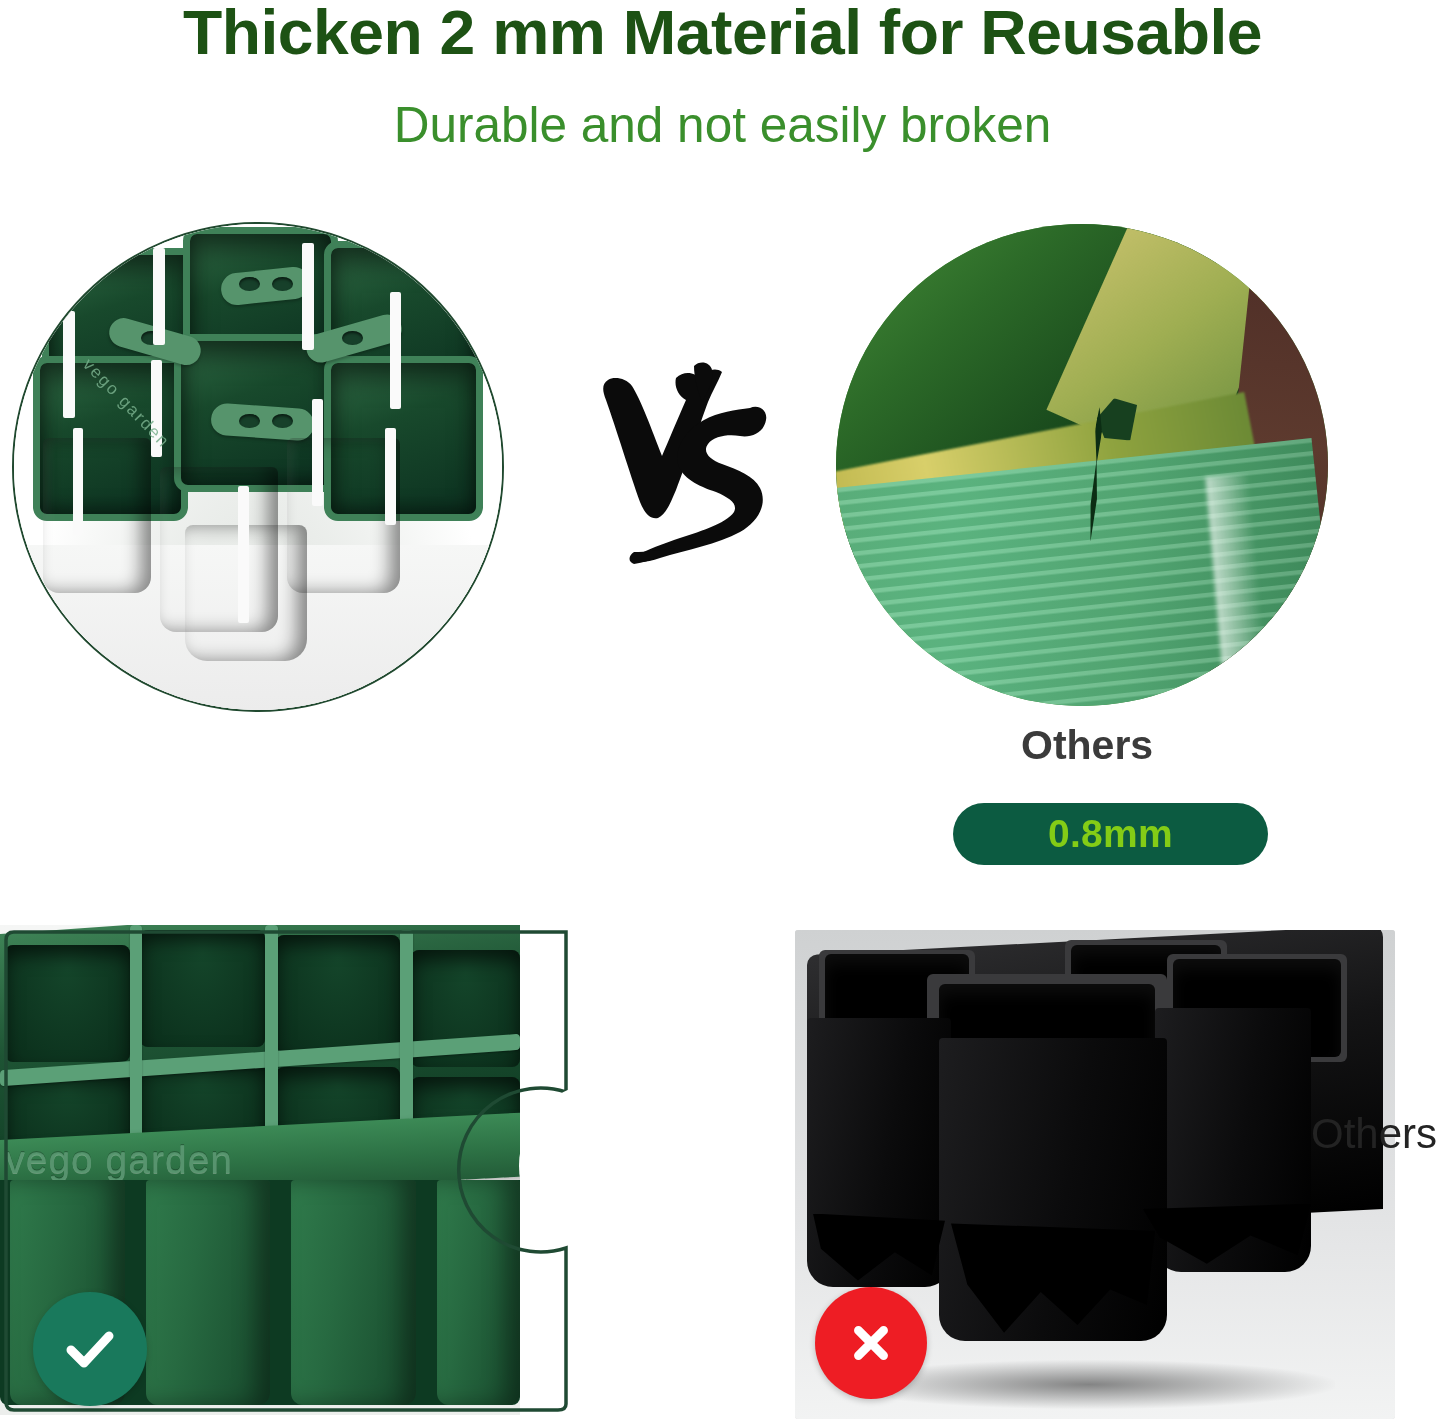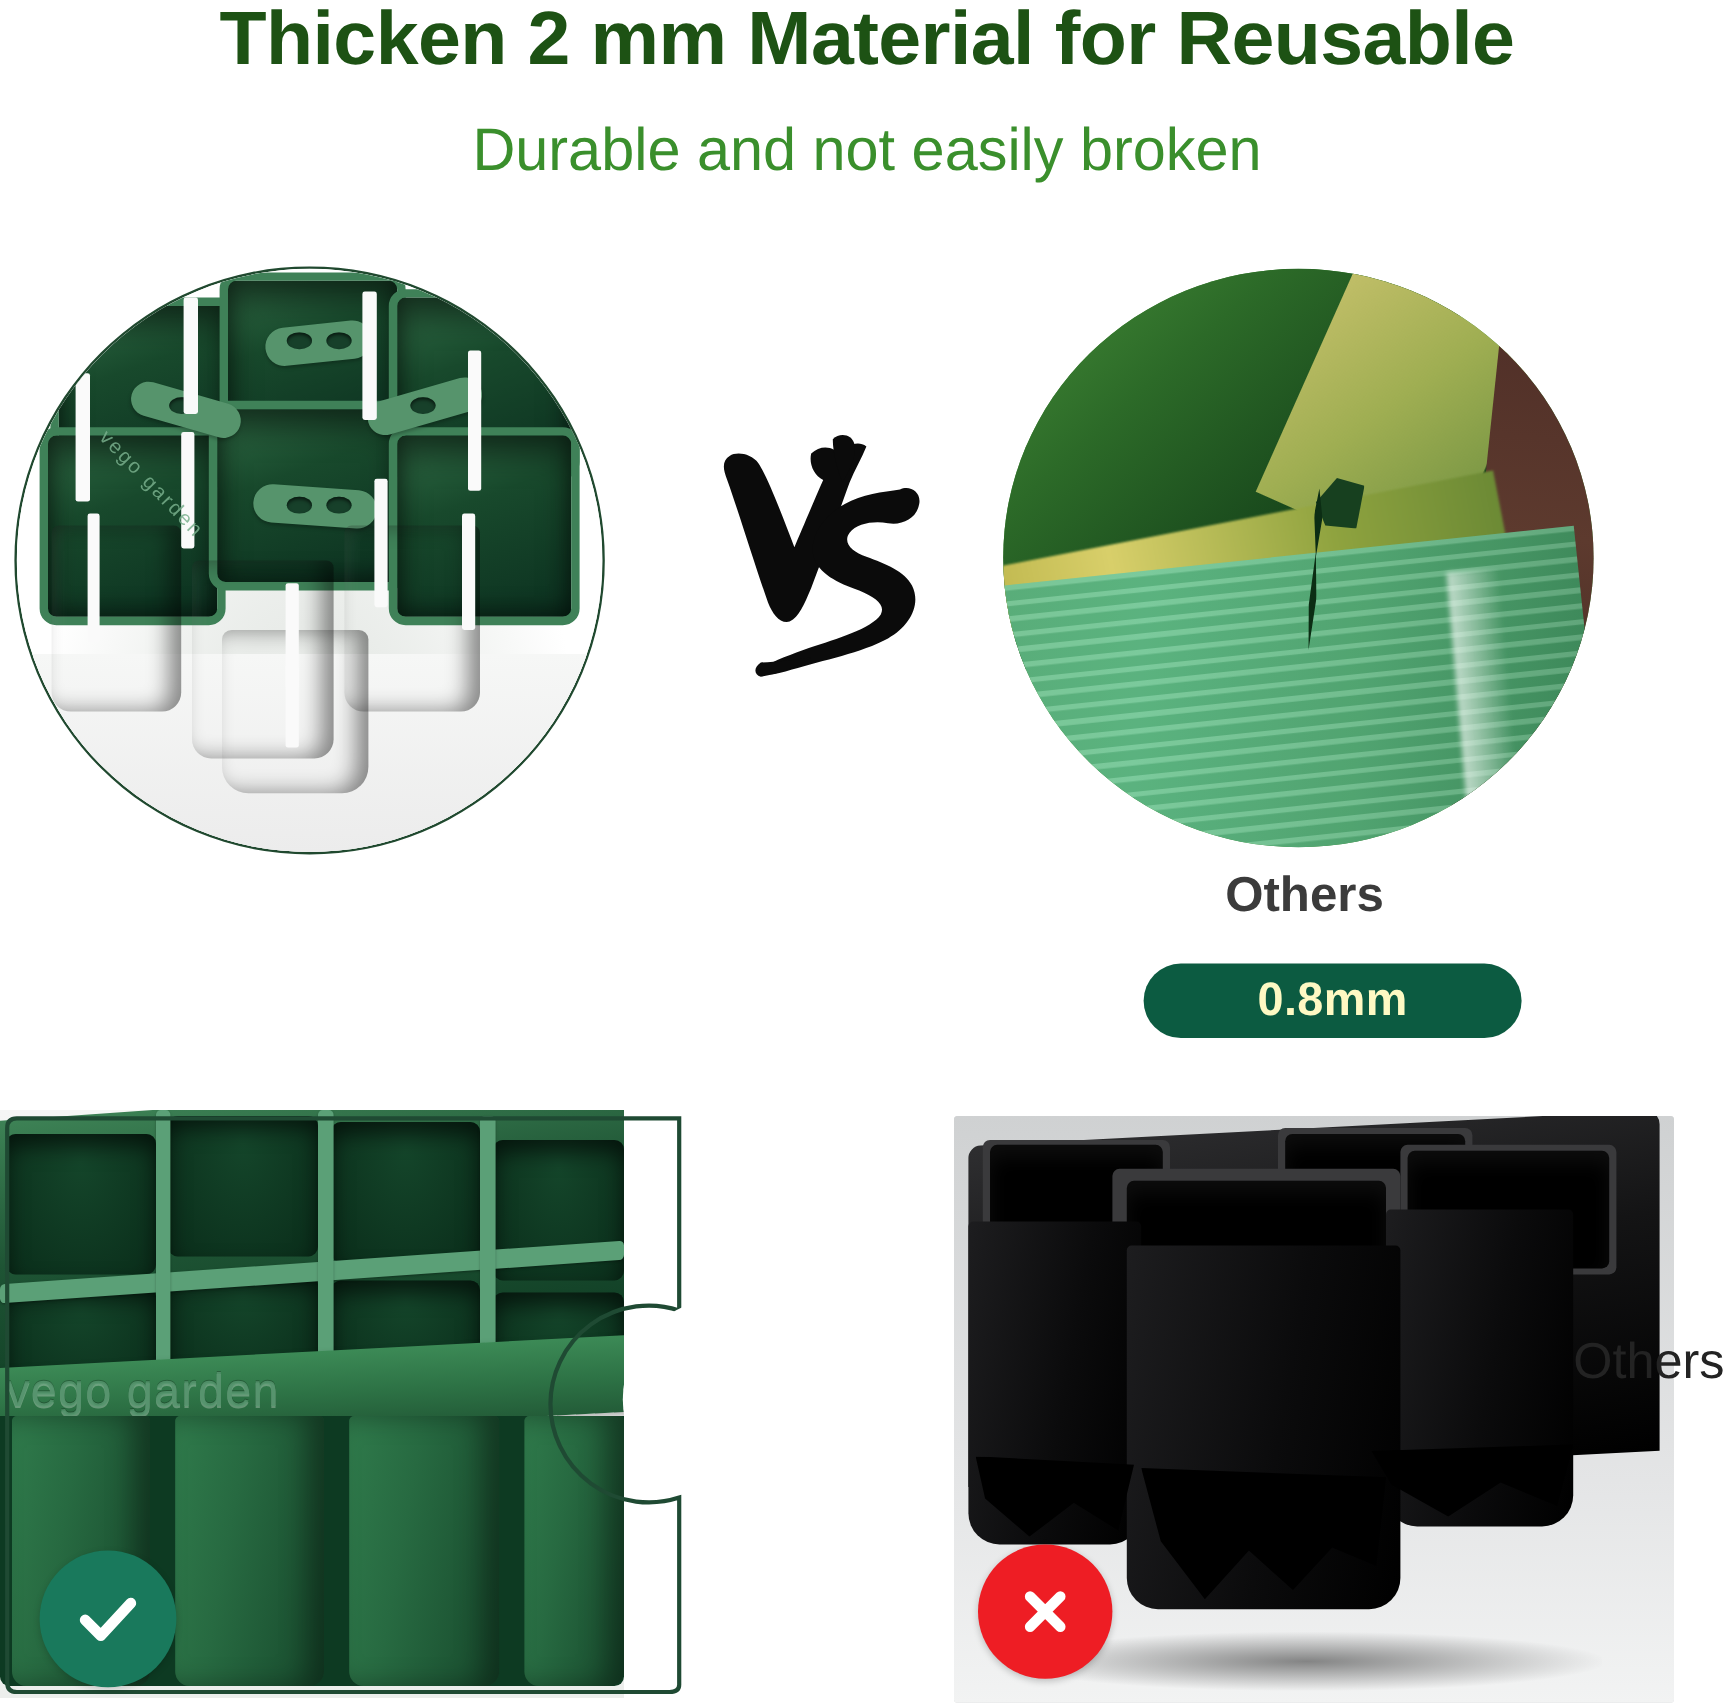--- a/index.html
+++ b/index.html
@@ -144,21 +144,21 @@
   }
   .label-others-top{
     position:absolute;left:1021px;top:722px;
     font-size:41px;font-weight:bold;color:#3b3b3b;
     white-space:nowrap;
   }
   .badge-thickness{
     position:absolute;left:953px;top:803px;width:315px;height:62px;
     background:#0c5b41;border-radius:34px;
     display:flex;align-items:center;justify-content:center;
-    color:#fef9c3;font-size:39px;font-weight:bold;letter-spacing:.3px;
+    color:#84cc16;font-size:39px;font-weight:bold;letter-spacing:.3px;
   }
 
   
   .panel-left{position:absolute;left:0px;top:925px;width:586px;height:494px;}
   .pl-photo{
     position:absolute;left:0;top:0;width:520px;height:490px;
     overflow:hidden;background:#f3f4f3;
   }
   .pl-frame{
     position:absolute;left:0;top:3px;width:578px;height:486px;

